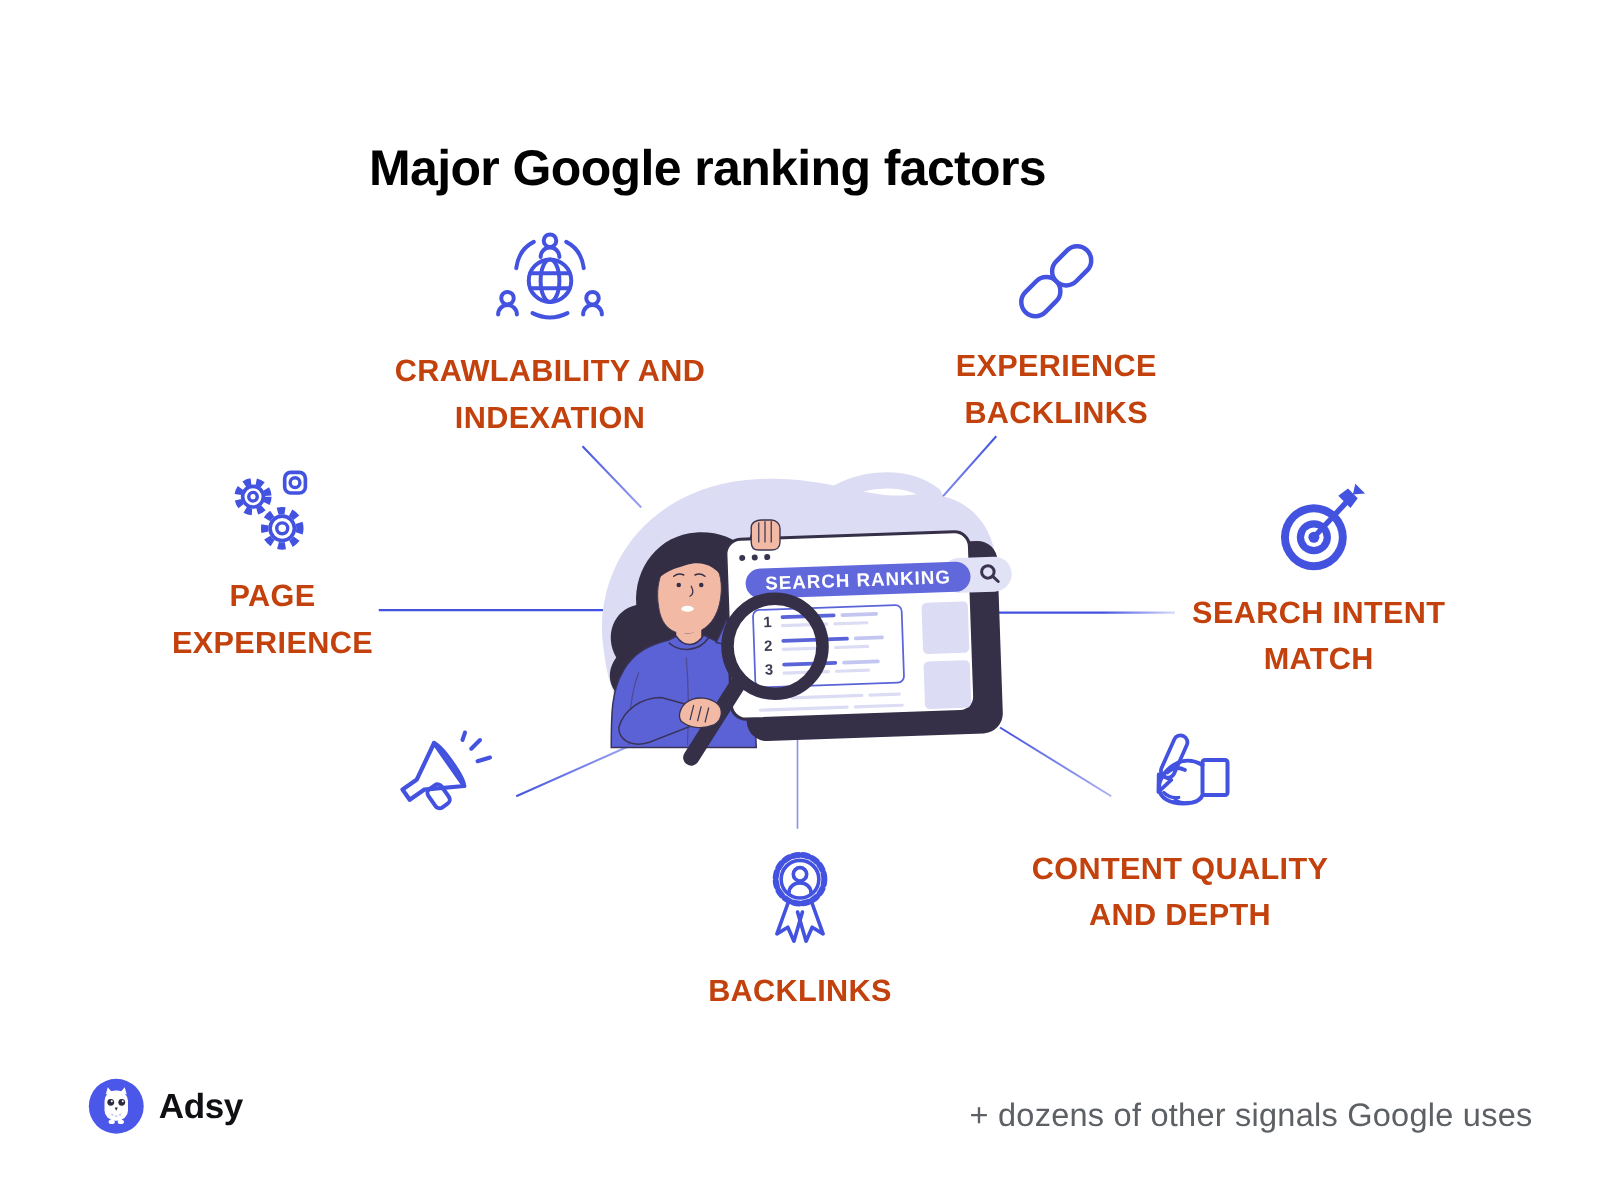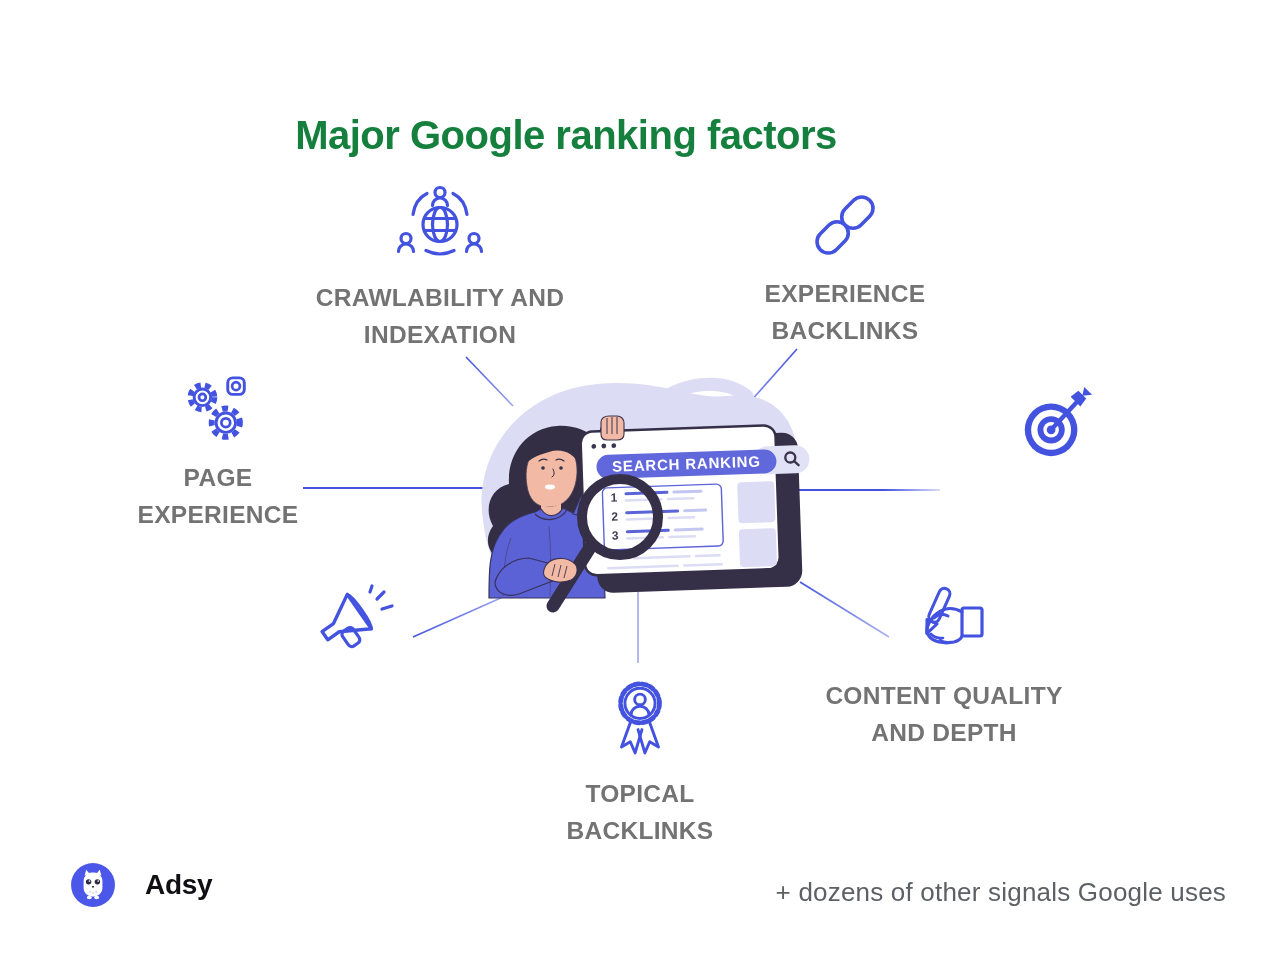--- a/index.html
+++ b/index.html
@@ -2,35 +2,35 @@
 <html><head>
 <meta charset="utf-8">
 <style>
   html,body{margin:0;padding:0;}
   body{
     width:1280px;height:960px;position:relative;overflow:hidden;
     background:#ffffff;font-family:"Liberation Sans", sans-serif;
   }
   #title{
     position:absolute;top:86px;left:0;width:1132px;text-align:center;
-    font-size:40px;font-weight:700;color:#15803d;letter-spacing:-0.5px;z-index:3;
+    font-size:40px;font-weight:700;color:#000000;letter-spacing:-0.5px;z-index:3;
   }
   #connectors{position:absolute;left:0;top:0;z-index:0;}
   #illustration{position:absolute;left:455px;top:368px;z-index:1;}
   .factor{
     position:absolute;display:flex;flex-direction:column;align-items:center;z-index:2;
   }
   .ficon{display:flex;align-items:flex-end;justify-content:center;}
   .flabel{
-    margin-top:11px;font-weight:700;color:#737373;font-size:24.5px;line-height:37px;
+    margin-top:11px;font-weight:700;color:#c2410c;font-size:24.5px;line-height:37px;
     text-align:center;letter-spacing:0.3px;
   }
   .flabel span{display:block;}
   #brand{
-    position:absolute;left:70px;top:862px;display:flex;align-items:center;gap:29px;z-index:3;
+    position:absolute;left:70px;top:862px;display:flex;align-items:center;gap:11px;z-index:3;
   }
   #brand .brand-text{font-size:28px;font-weight:700;color:#101014;letter-spacing:-0.3px;}
   #note{
     position:absolute;right:54px;top:877px;font-size:26px;color:#5d6064;
     letter-spacing:0.2px;z-index:3;
   }
   svg{display:block;}
 </style>
 </head>
 <body>
@@ -245,20 +245,24 @@
       <circle cx="38" cy="48" r="27" fill="#4353e0"></circle>
       <circle cx="38" cy="48" r="20.5" fill="#ffffff"></circle>
       <circle cx="38" cy="48" r="14" fill="#4353e0"></circle>
       <circle cx="38" cy="48" r="8" fill="#ffffff"></circle>
       <circle cx="38" cy="48" r="4.5" fill="#4353e0"></circle>
       <line x1="38" y1="48" x2="64" y2="20" stroke="#4353e0" stroke-width="4.5" stroke-linecap="round"></line>
       <path d="M58,14 L66,8 L74,16 L68,24 Z" fill="#4353e0"></path>
       <path d="M72,4 L80,12 L70,13 Z" fill="#4353e0"></path>
     </svg>
   </div>
+  <div class="flabel">
+    <span>SEARCH INTENT</span>
+    <span>MATCH</span>
+  </div>
 </div>
 
 <div class="factor" style="left:207px;top:579px;width:300px;">
   <div class="ficon">
     <svg width="88" height="86" viewBox="0 0 88 74" fill="none" stroke="#4353e0" stroke-linejoin="round" stroke-linecap="round">
       <g transform="rotate(-35 40 42)">
         <path d="M12,28 L26,28 L54,12 L54,54 L26,38 L12,38 Z" stroke-width="3.4"></path>
         <path d="M54,12 C58,17 58,49 54,54" stroke-width="3"></path>
         <rect x="26" y="40" width="13" height="18" rx="4" stroke-width="3.2"></rect>
       </g>
@@ -276,21 +280,20 @@
     <svg width="70" height="96" viewBox="0 0 72 92" fill="none" stroke="#4353e0" stroke-linejoin="round" stroke-linecap="round">
       <path d="M26,53 L17,78 L26,72.5 L31,84 L38,60" stroke-width="3"></path>
       <path d="M46,53 L55,78 L46,72.5 L41,84 L34,60" stroke-width="3"></path>
       <circle cx="36" cy="33" r="20" stroke-width="5" stroke-dasharray="4.6 3.4"></circle>
       <circle cx="36" cy="33" r="15.5" stroke-width="3" fill="#ffffff"></circle>
       <circle cx="36" cy="29" r="5.5" stroke-width="3"></circle>
       <path d="M27,44 a9,8 0 0 1 18,0" stroke-width="3"></path>
     </svg>
   </div>
   <div class="flabel">
-    <span>TOPICAL</span>
     <span>BACKLINKS</span>
   </div>
 </div>
 
 <div class="factor" style="left:794px;top:584px;width:300px;">
   <div class="ficon">
     <svg width="92" height="82" viewBox="0 0 92 70" fill="none" stroke="#4353e0" stroke-linejoin="round" stroke-linecap="round">
       <g transform="rotate(24 36 26)">
         <rect x="31" y="-4" width="11" height="36" rx="5.5" stroke-width="3"></rect>
         <path d="M31,32 L42,32 L36.5,45 Z" stroke-width="3"></path>

